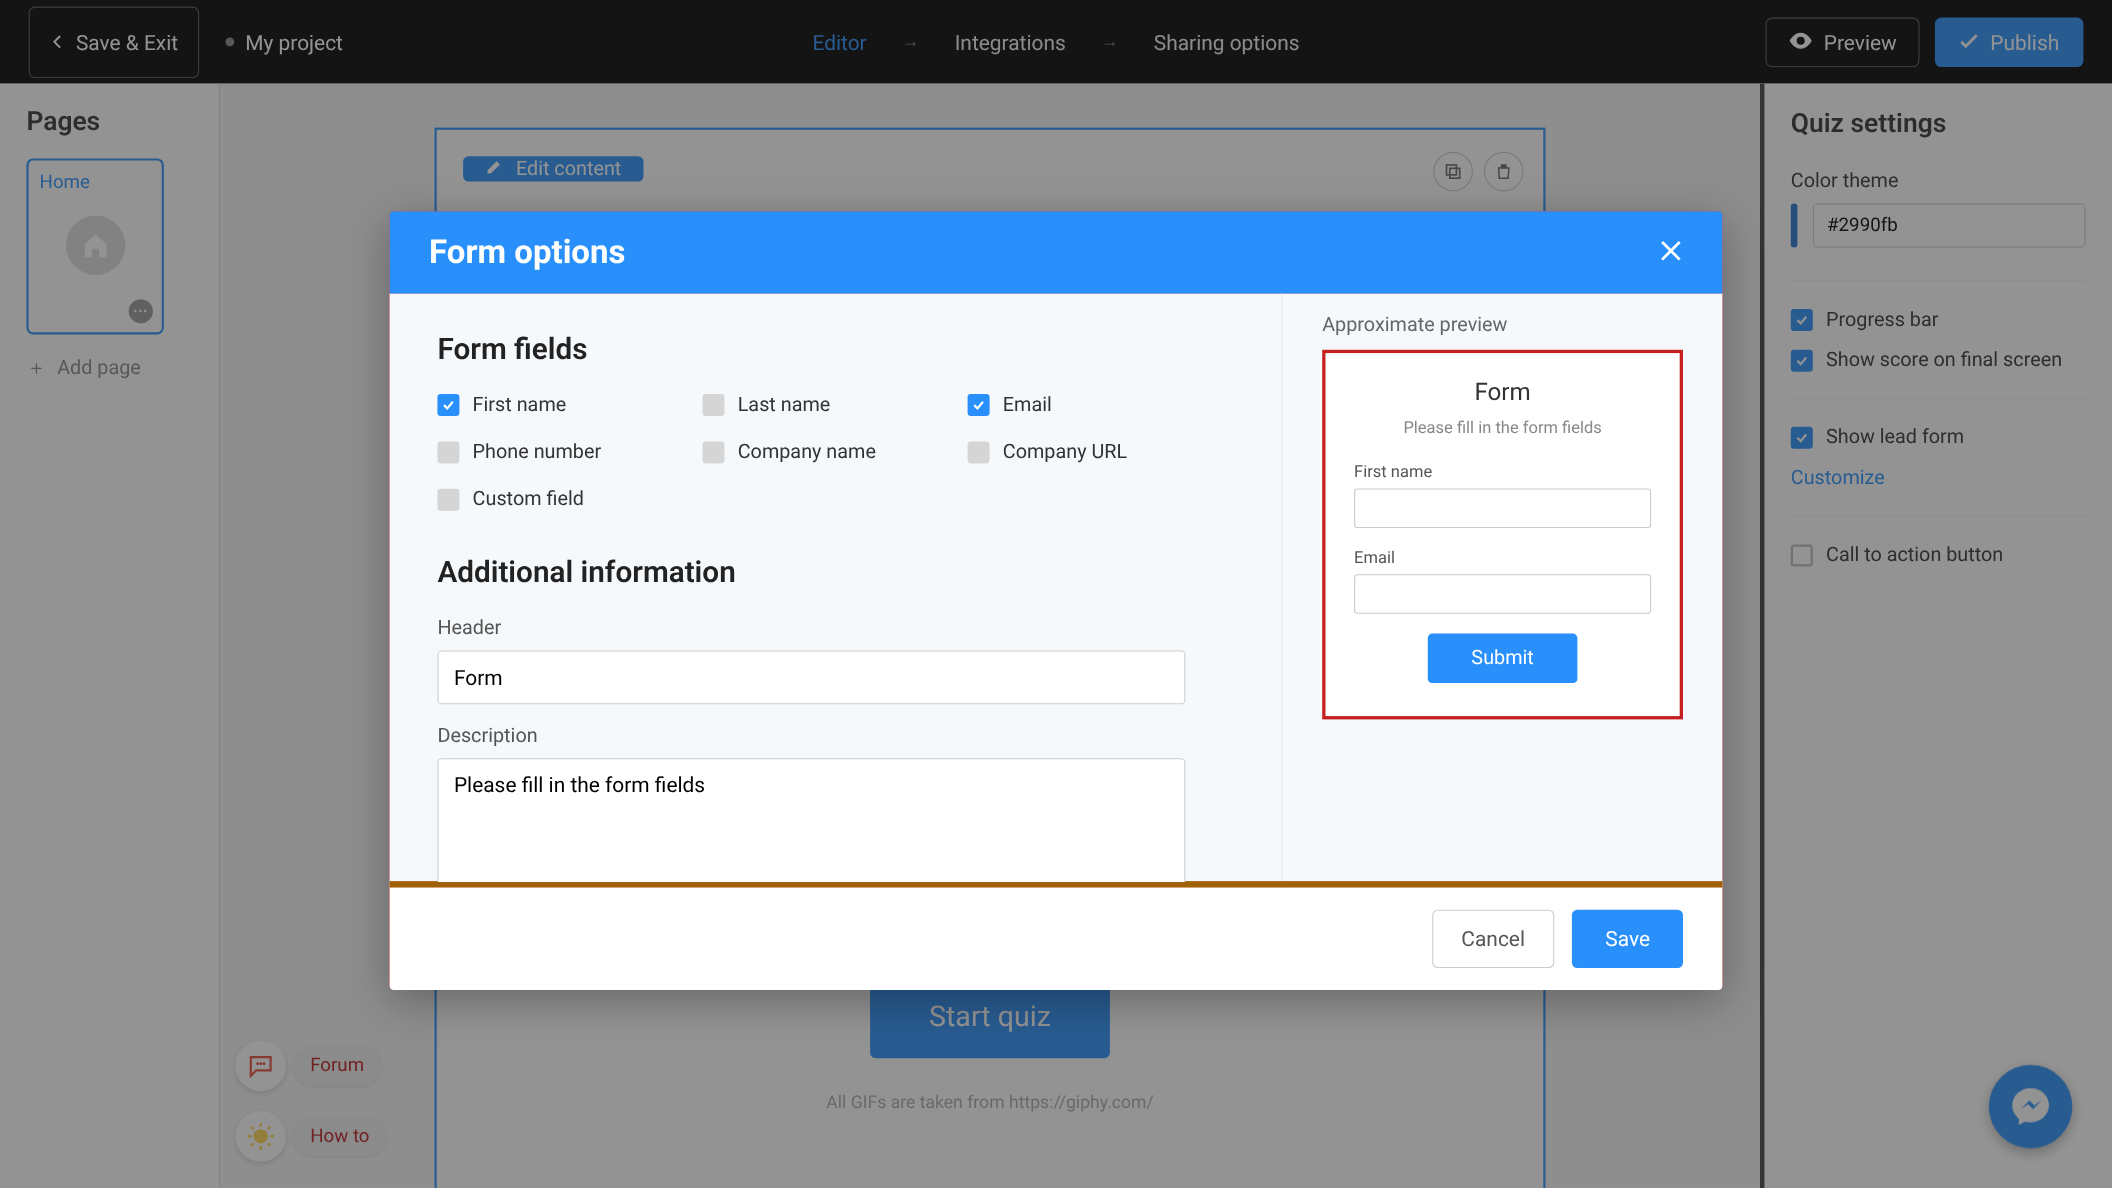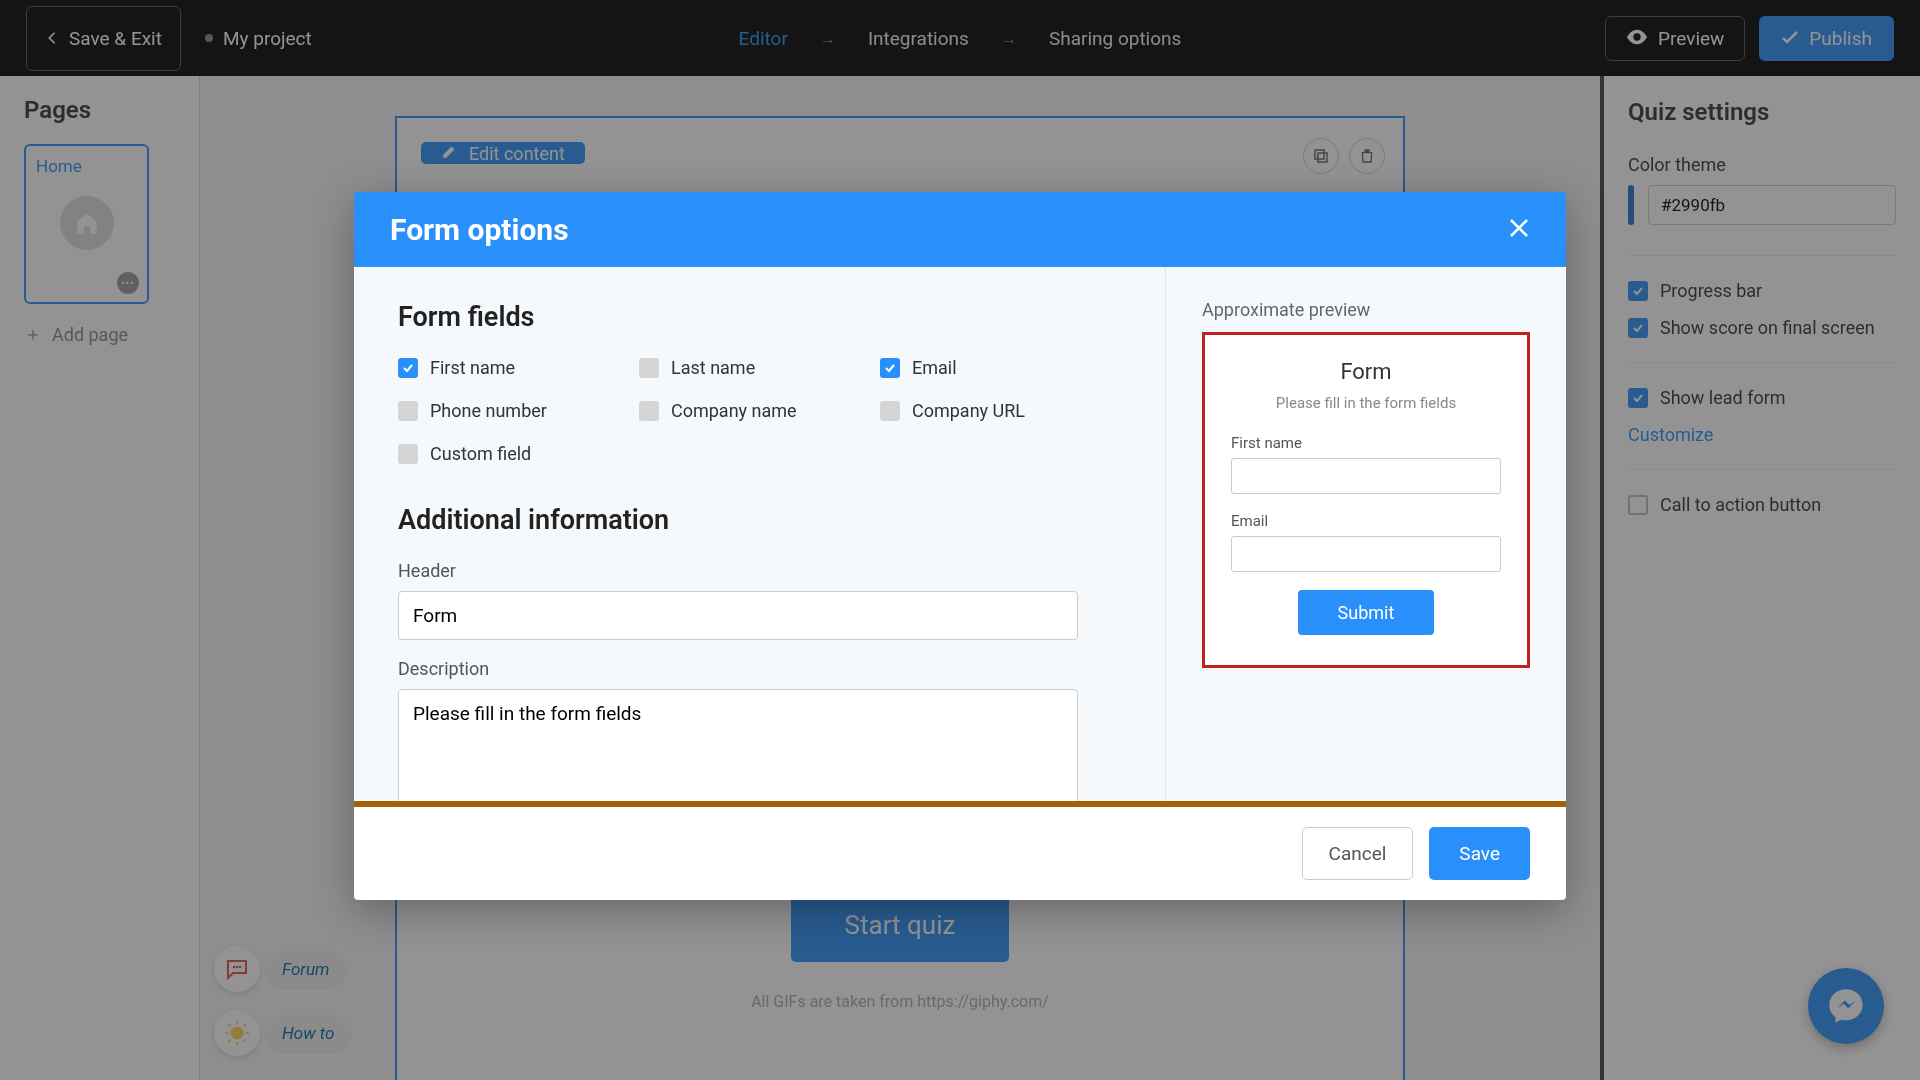--- a/index.html
+++ b/index.html
@@ -50,21 +50,21 @@
 .chk { width: 20px; height: 20px; border: 2px solid #2990fb; border-radius: 3px; background: #2990fb; display: flex; align-items: center; justify-content: center; cursor: pointer; }
 .chk.off { background: #fff; border-color: #bbb; }
 .chk svg { width: 12px; height: 12px; }
 .customize-link { color: #2990fb; font-size: 18px; margin: 4px 0 22px 0; cursor: pointer; }
 .divider { height: 1px; background: #eee; margin: 24px 0; }
 
 
 .help-pills { position: fixed; left: 214px; bottom: 24px; display: flex; flex-direction: column; gap: 18px; }
 .pill { display: flex; align-items: center; gap: 6px; }
 .pill-icon { width: 46px; height: 46px; border-radius: 50%; background: #fff; box-shadow: 0 2px 6px rgba(0,0,0,0.15); display: flex; align-items: center; justify-content: center; }
-.pill-label { background: #eee; border-radius: 18px; padding: 8px 16px; font-size: 17px; color: #0369a1; box-shadow: 0 1px 3px rgba(0,0,0,0.1); font-style: italic; }
+.pill-label { background: #eee; border-radius: 18px; padding: 8px 16px; font-size: 17px; color: #b91c1c; box-shadow: 0 1px 3px rgba(0,0,0,0.1); }
 
 
 .msg-bubble { position: fixed; right: 36px; bottom: 36px; width: 76px; height: 76px; border-radius: 50%; background: #2990fb; display: flex; align-items: center; justify-content: center; box-shadow: 0 4px 12px rgba(0,0,0,0.3); cursor: pointer; }
 
 
 .overlay { position: fixed; inset: 0; background: rgba(40,40,40,0.5); display: flex; align-items: flex-start; justify-content: center; padding-top: 192px; }
 .modal { width: 1212px; background: #ef4444; border-radius: 4px; overflow: hidden; box-shadow: 0 10px 40px rgba(0,0,0,0.3); }
 .modal-header { background: #2990fb; color: #fff; display: flex; align-items: center; justify-content: space-between; padding: 20px 36px; }
 .modal-header h2 { font-size: 30px; font-weight: 700; }
 .modal-close { font-size: 28px; cursor: pointer; color: #fff; }
@@ -75,21 +75,21 @@
 .modal-left h3 { font-size: 27px; font-weight: 600; margin-bottom: 24px; color: #222; }
 .field-grid { display: grid; grid-template-columns: 1fr 1fr 1fr; row-gap: 22px; margin-bottom: 40px; }
 .field-item { display: flex; align-items: center; gap: 12px; font-size: 18px; color: #333; }
 .fchk { width: 20px; height: 20px; border-radius: 3px; display: flex; align-items: center; justify-content: center; cursor: pointer; }
 .fchk.on { background: #2990fb; }
 .fchk.off { background: #d5d5d5; }
 .form-label { font-size: 18px; color: #555; margin-bottom: 10px; margin-top: 6px; }
 .form-input { width: 100%; max-width: 680px; border: 1px solid #ccc; border-radius: 4px; padding: 12px 14px; font-size: 19px; background: #fff; }
 .form-textarea { width: 100%; max-width: 680px; height: 120px; border: 1px solid #ccc; border-radius: 4px; padding: 12px 14px; font-size: 19px; resize: none; background: #fff; }
 .modal-divider { width: 1px; background: #e3e3e3; }
-.modal-right { width: 400px; padding: 32px 36px 30px; }
+.modal-right { width: 400px; padding: 18px 36px 30px; }
 .approx-label { font-size: 18px; color: #666; margin-bottom: 12px; }
 .preview-box { border: 3px solid #c52020; background: #fff; padding: 24px 26px 30px; }
 .preview-box h4 { text-align: center; font-size: 22px; font-weight: 400; color: #333; margin-bottom: 10px; }
 .preview-box .desc { text-align: center; font-size: 15px; color: #888; margin-bottom: 22px; }
 .pv-label { font-size: 15px; color: #555; margin-bottom: 6px; }
 .pv-input { width: 100%; border: 1px solid #ccc; border-radius: 3px; height: 36px; margin-bottom: 18px; }
 .pv-submit { display: block; margin: 12px auto 0; background: #2990fb; color: #fff; border: none; padding: 12px 40px; font-size: 18px; border-radius: 4px; cursor: pointer; }
 .modal-footer { background: #fff; padding: 20px 36px; display: flex; justify-content: flex-end; gap: 16px; }
 .btn-cancel { border: 1px solid #ccc; background: #fff; padding: 14px 26px; font-size: 19px; border-radius: 5px; cursor: pointer; color: #555; }
 .btn-save { border: none; background: #2990fb; color: #fff; padding: 14px 30px; font-size: 19px; border-radius: 5px; cursor: pointer; }

